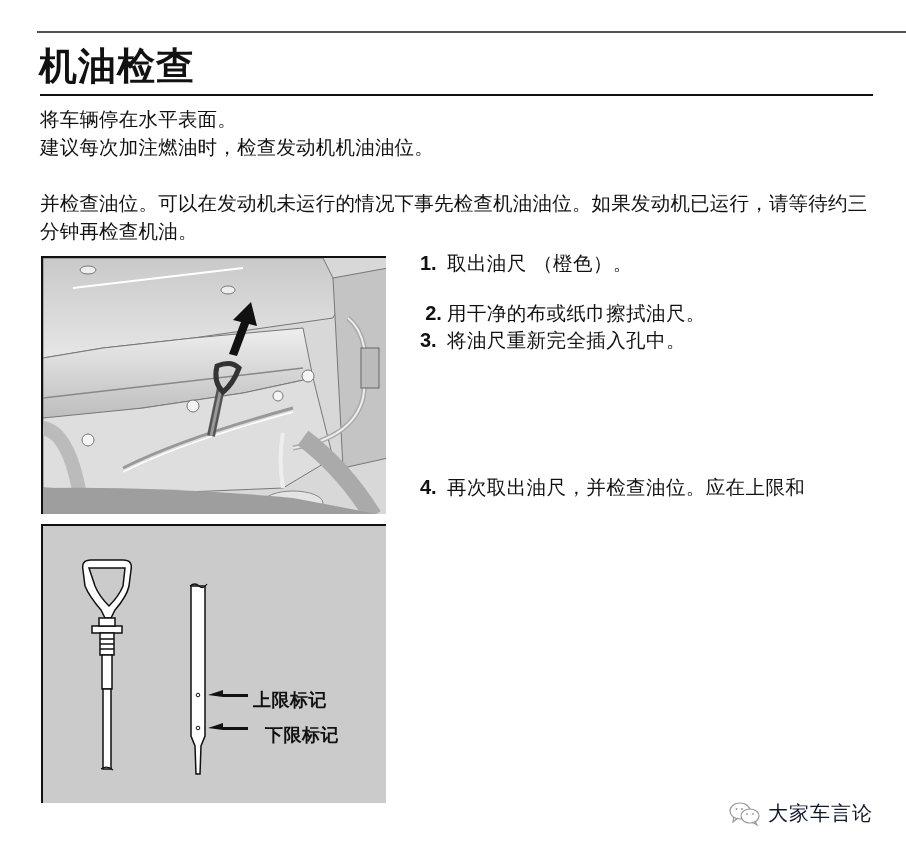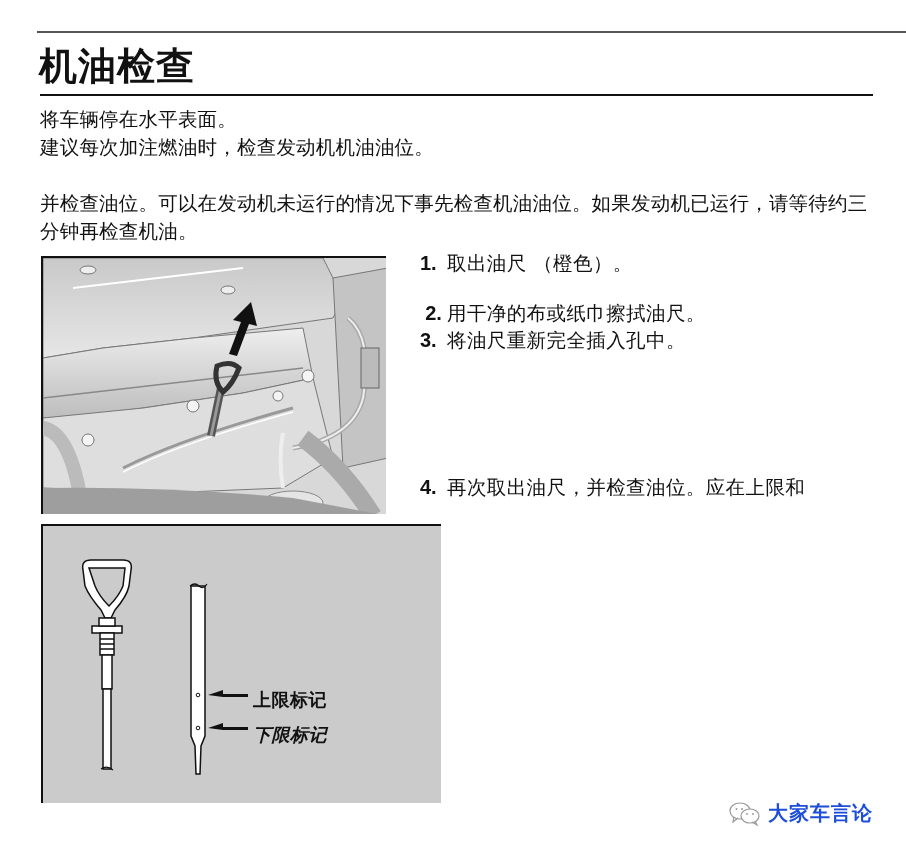--- a/index.html
+++ b/index.html
@@ -7,39 +7,39 @@
            font-family:"DejaVu Sans", "Liberation Sans", sans-serif; color:#111; }
     .rule-top { position:absolute; left:37px; top:31px; width:869px; height:0; border-top:2px solid #555; }
     .title { position:absolute; left:39px; top:46px; font-size:38px; font-weight:bold; letter-spacing:1px; line-height:40px; margin:0; }
     .rule-title { position:absolute; left:40px; top:94px; width:833px; height:0; border-top:2px solid #111; }
     .para { position:absolute; left:40px; font-size:19.5px; line-height:28px; margin:0; letter-spacing:0.2px; }
     .p1 { top:106px; }
     .p2 { top:190px; width:830px; }
 
     .photo { position:absolute; left:41px; top:256px; width:345px; height:258px;
              border-top:2px solid #111; border-left:2px solid #111; box-sizing:border-box; overflow:hidden; background:#cfcfcf; }
-    .diagram { position:absolute; left:41px; top:524px; width:400px; height:279px;
+    .diagram { position:absolute; left:41px; top:524px; width:345px; height:279px;
                border-top:2px solid #111; border-left:2px solid #111; box-sizing:border-box; background:#cbcbcb; overflow:hidden; }
     .diagram svg, .photo svg { position:absolute; left:0; top:0; }
 
     .lbl { position:absolute; font-size:18px; font-weight:bold; color:#111; letter-spacing:0.5px; }
     .lbl-upper { left:210px; top:162px; }
-    .lbl-lower { left:210px; top:197px;font-style:italic; }
+    .lbl-lower { left:222px; top:197px; }
 
     .steps { position:absolute; left:420px; top:0; width:470px; }
     .step { position:absolute; left:0; font-size:19.5px; line-height:31px; white-space:nowrap; }
     .step .num { font-weight:bold; font-family:"Liberation Sans", sans-serif; font-size:20px; display:inline-block; width:27px; }
     .step .txt { letter-spacing:0.4px; }
     .step.s1 { top:248px; }
     .step.s2 { top:298px;text-align:center; }
     .step.s3 { top:325px; }
     .step.s4 { top:472px; }
     .step.s4 .cont { display:block; padding-left:27px; }
 
-    .watermark { position:absolute; left:728px; top:800px; display:flex; align-items:center; gap:6px; color:#1d4ed8; font-size:20px; letter-spacing:1px;font-weight:bold; }
+    .watermark { position:absolute; left:728px; top:800px; display:flex; align-items:center; gap:6px; color:#0f172a; font-size:20px; letter-spacing:1px; }
     .watermark svg { display:block; }
   </style>
 </head>
 <body>
 
 <div class="rule-top"></div>
 <h1 class="title">机油检查</h1>
 <div class="rule-title"></div>
 
 <div class="para p1">

